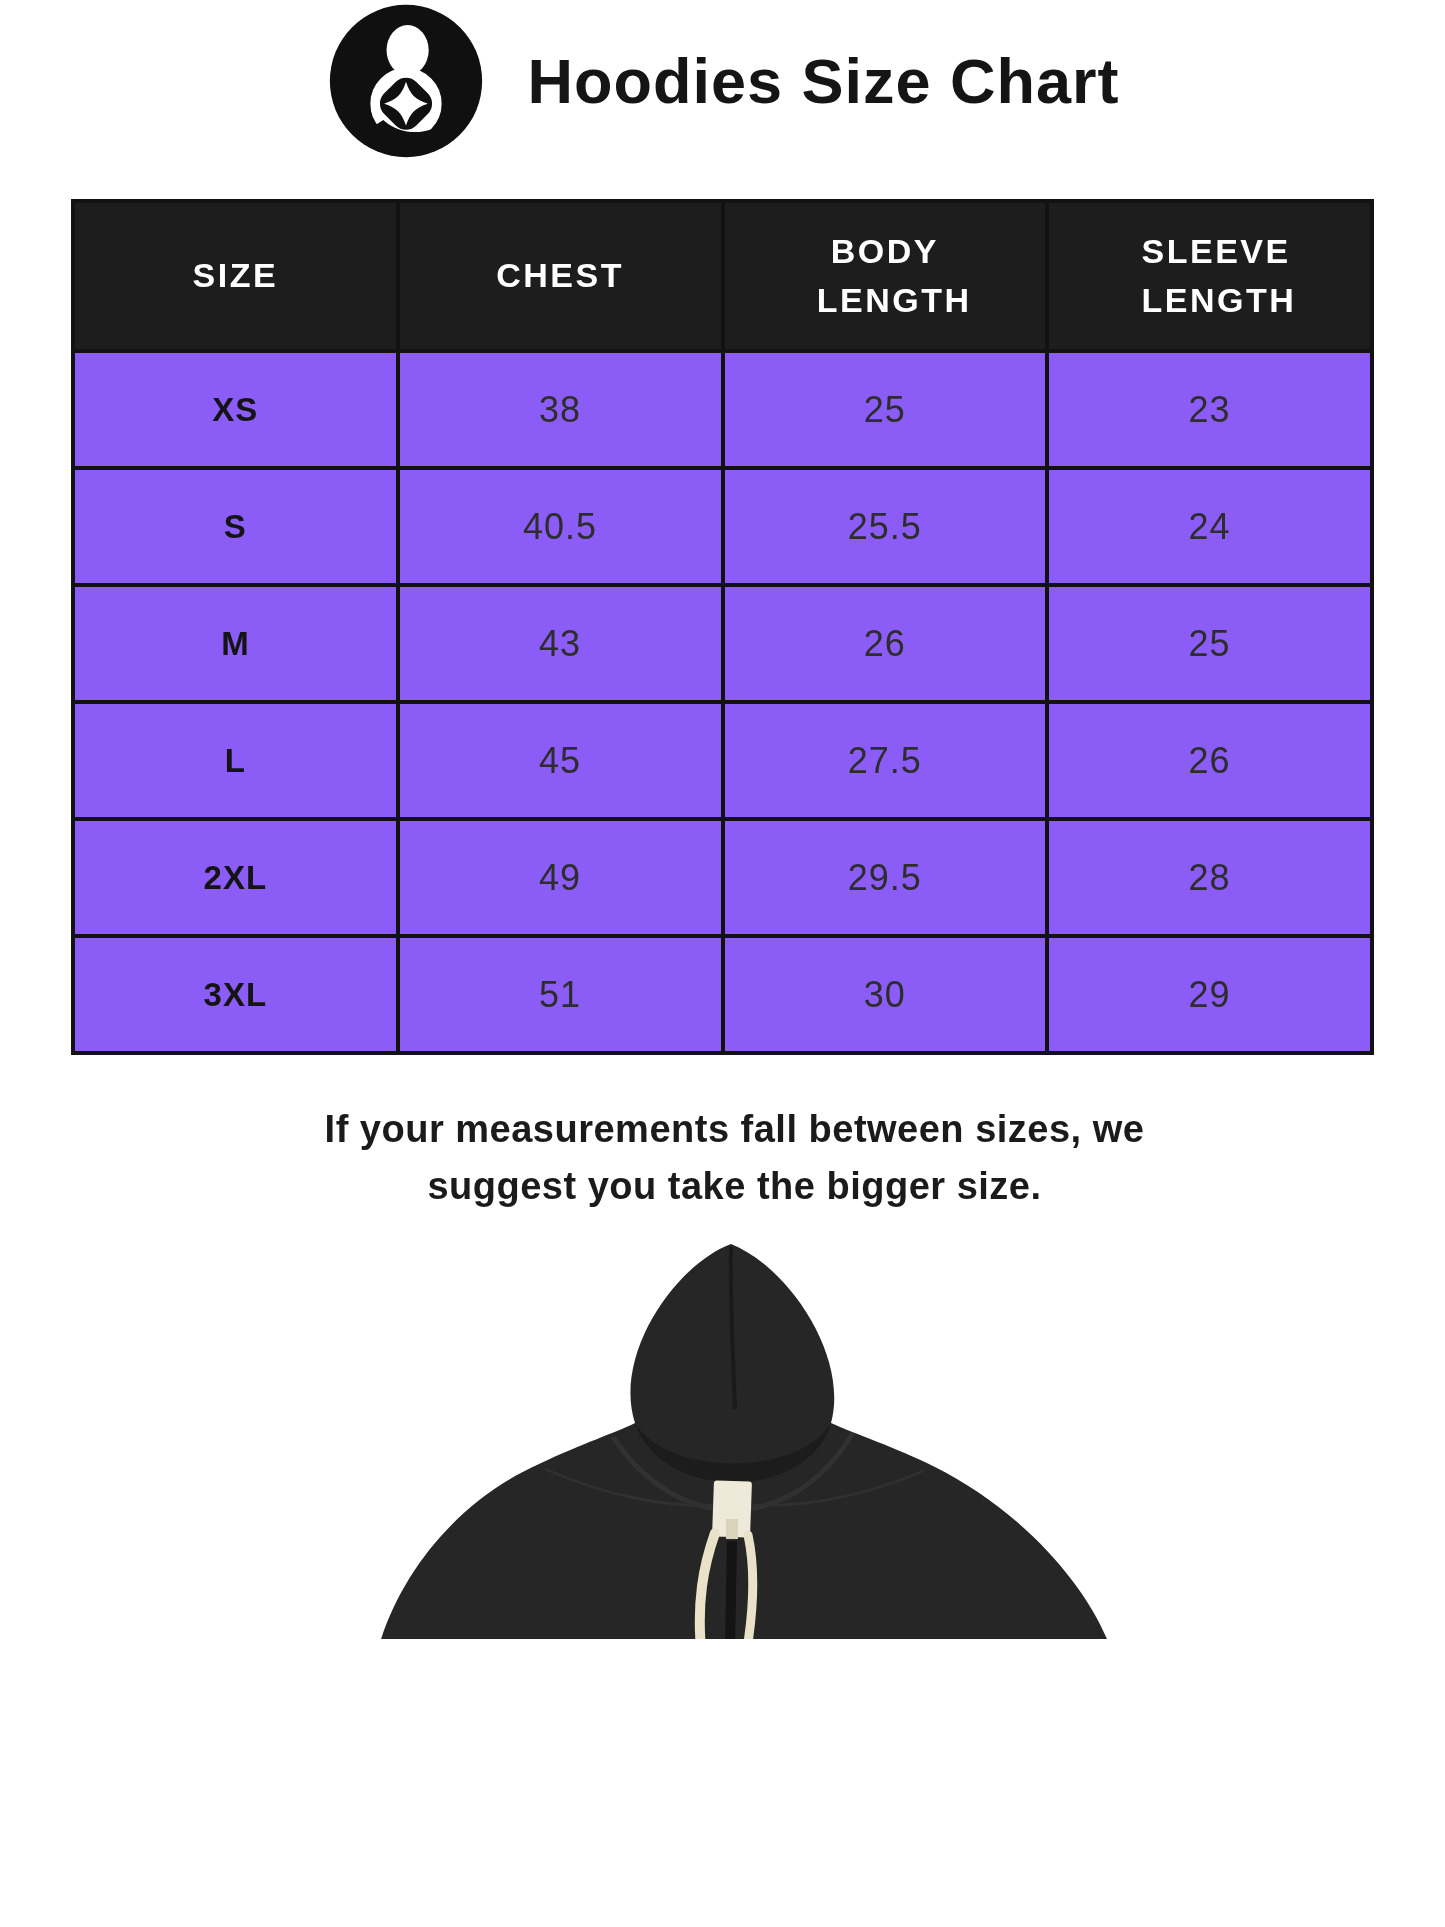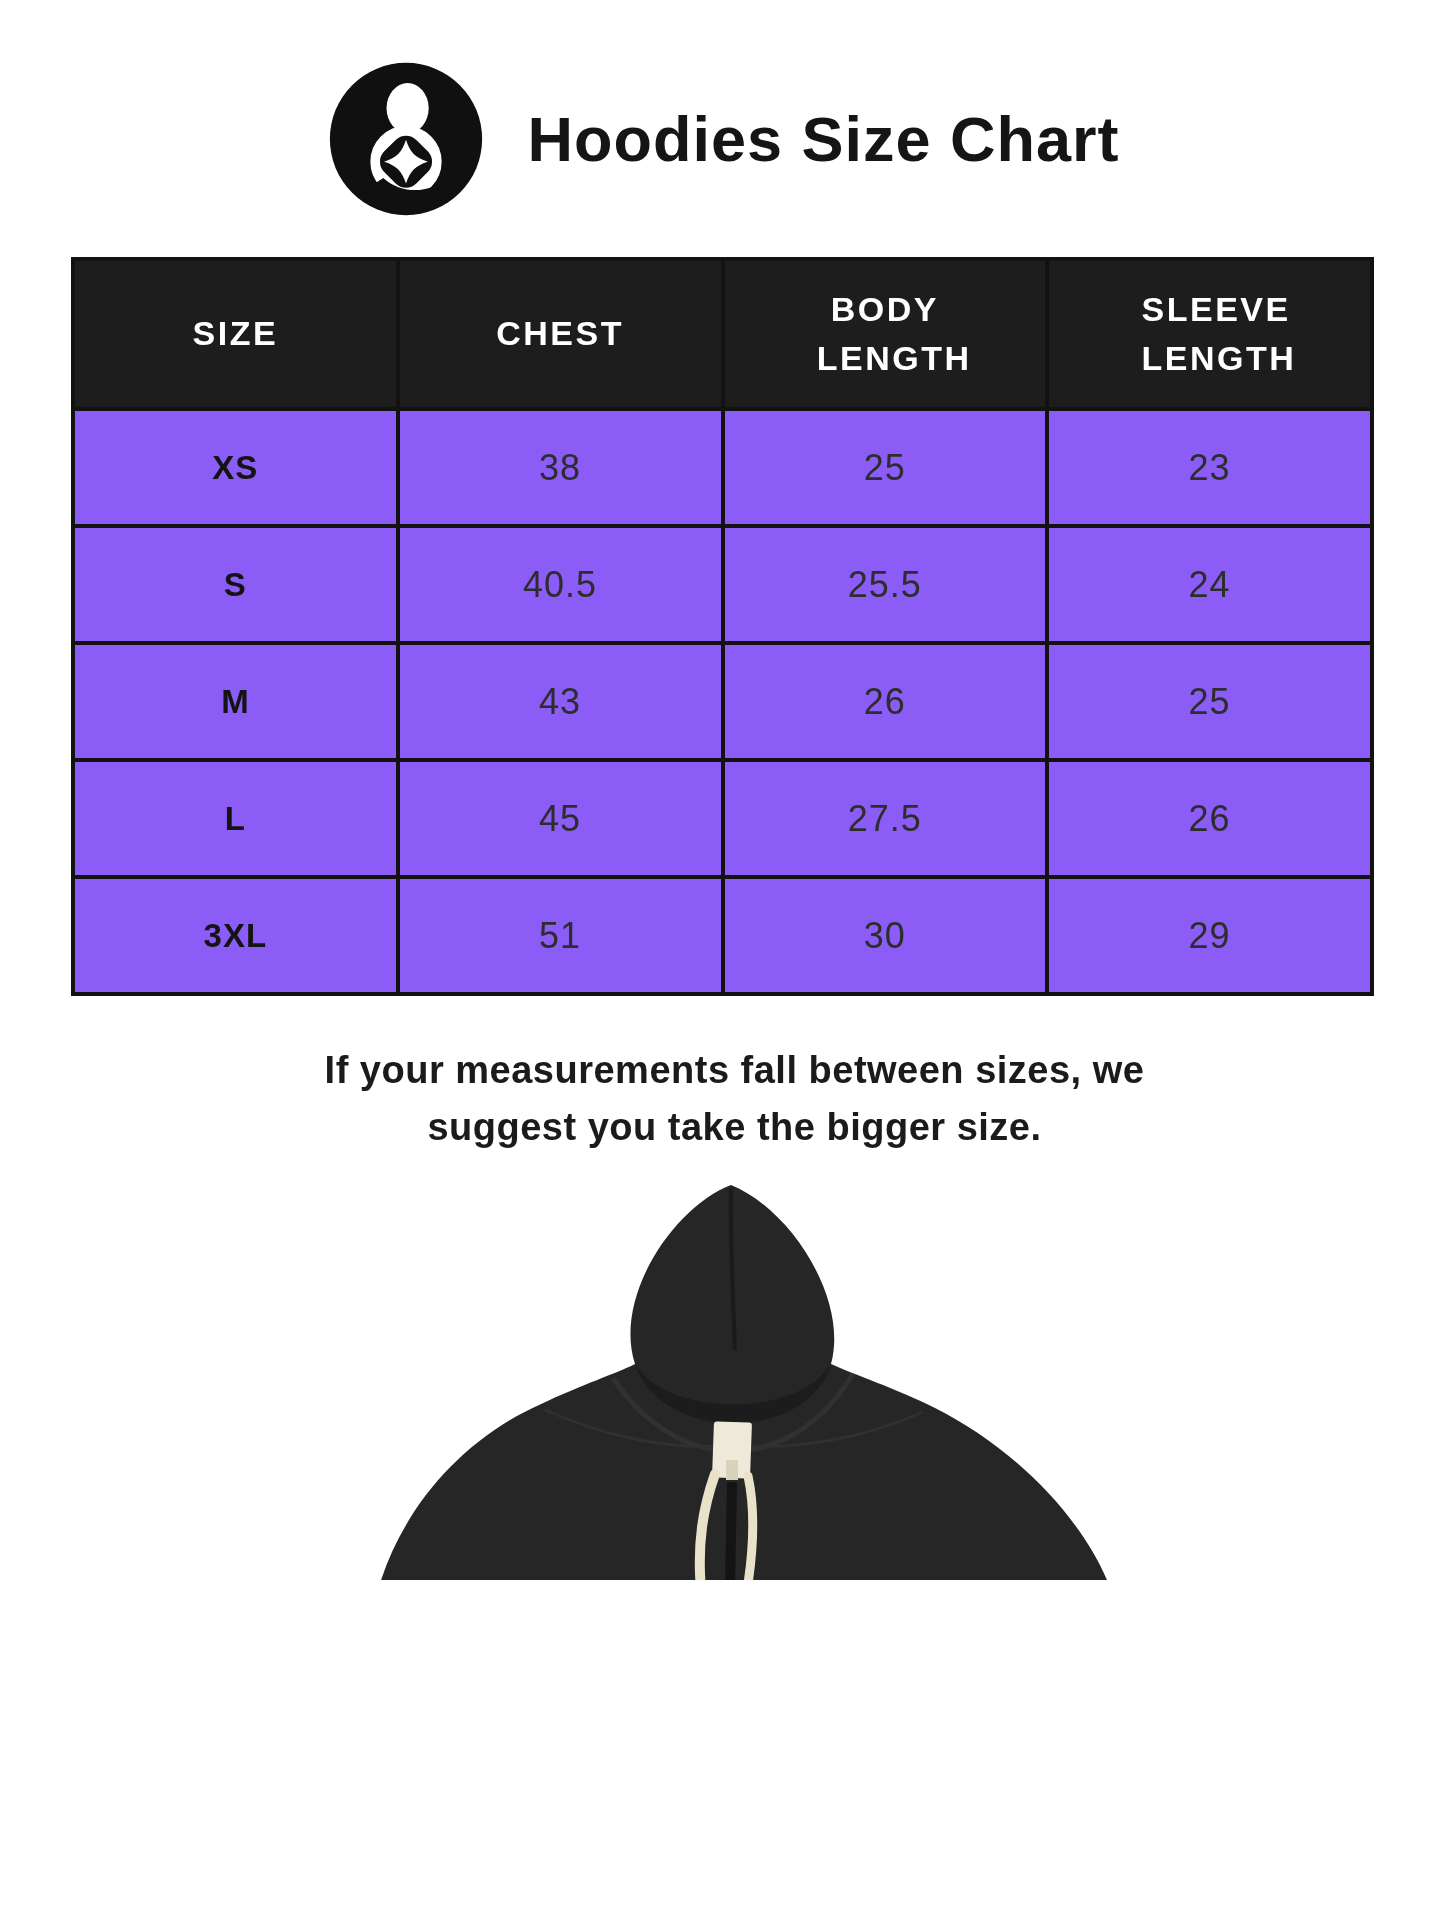--- a/index.html
+++ b/index.html
@@ -7,21 +7,21 @@
     width: 1445px; height: 1927px;
     background: #ffffff;
     overflow: hidden;
     font-family: "Liberation Sans", sans-serif;
   }
   .page { width: 1445px; height: 1927px; position: relative; }
 
   
   .brand-header {
     display: flex; align-items: center; justify-content: center;
-    gap: 40px; padding-top: 58px; text-align: right;
+    gap: 40px;  text-align: right;
   }
   .brand-logo { width: 162px; height: 162px; flex: 0 0 auto; }
   .page-title {
     font-size: 63px; font-weight: 700; color: #151515;
     letter-spacing: 1px;
   }
 
   
   .chart-table {
     width: 1303px; margin: 37px auto 6px auto;
@@ -115,20 +115,26 @@
         <td class="num-cell">26</td>
         <td class="num-cell">25</td>
       </tr>
       <tr>
         <td class="size-cell">L</td>
         <td class="num-cell">45</td>
         <td class="num-cell">27.5</td>
         <td class="num-cell">26</td>
       </tr>
       <tr>
+        <td class="size-cell">2XL</td>
+        <td class="num-cell">49</td>
+        <td class="num-cell">29.5</td>
+        <td class="num-cell">28</td>
+      </tr>
+      <tr>
         <td class="size-cell">3XL</td>
         <td class="num-cell">51</td>
         <td class="num-cell">30</td>
         <td class="num-cell">29</td>
       </tr>
     </tbody>
   </table>
 
   <div class="note">
     <div>If your measurements fall between sizes, we</div>

